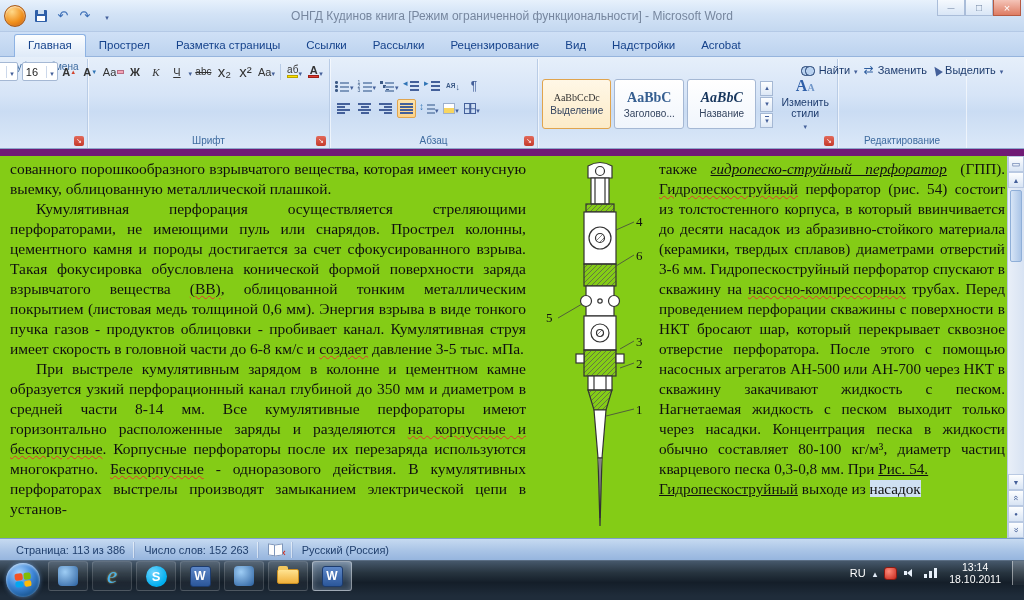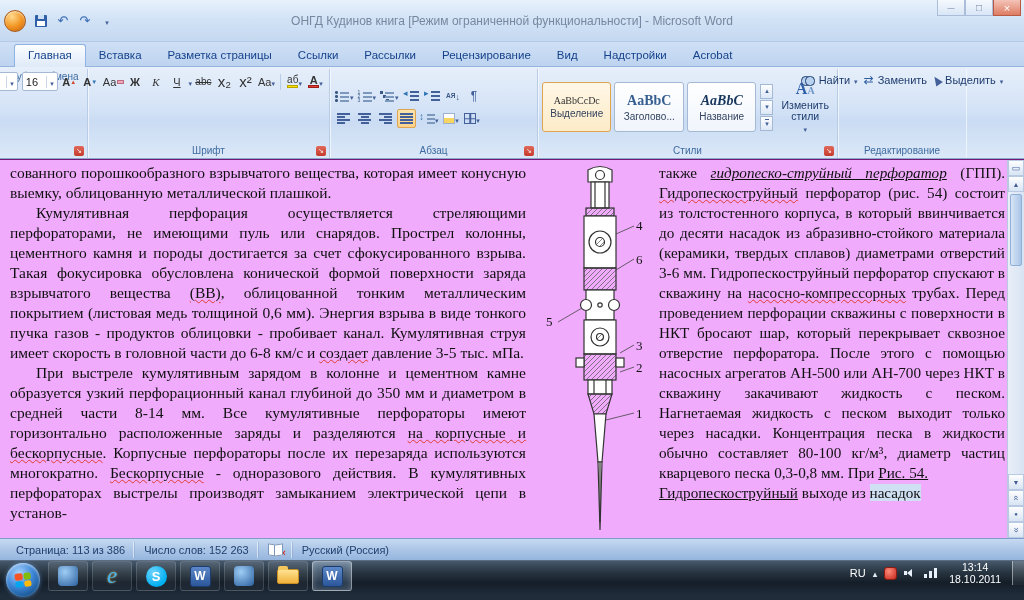--- a/index.html
+++ b/index.html
@@ -2,21 +2,21 @@
 <html><head>
 <meta charset="utf-8">
 <style>
   * {margin:0;padding:0;box-sizing:border-box}
   html,body {width:1024px;height:600px;overflow:hidden}
   body {font-family:"Liberation Sans",sans-serif;background:#fff;position:relative;font-size:11px}
   button {border:none;background:transparent;padding:0;font:inherit;cursor:default;color:inherit}
   .app {position:absolute;inset:0;display:flex;flex-direction:column}
 
   
-  .titlebar {height:42px;background:linear-gradient(#e7f1fc,#d3e3f6 45%,#c4d8f0);display:flex;align-items:center;position:relative;border-bottom:1px solid #b4c9e6}
+  .titlebar {height:32px;background:linear-gradient(#e7f1fc,#d3e3f6 45%,#c4d8f0);display:flex;align-items:center;position:relative;border-bottom:1px solid #b4c9e6}
   .orb {width:22px;height:22px;border-radius:50%;margin:2px 5px 2px 4px;background:radial-gradient(circle at 35% 28%,#ffd98a,#f1921f 55%,#c2590f);border:1px solid #a85a1a;box-shadow:inset 0 1px 2px rgba(255,255,255,.7)}
   .qat {display:flex;align-items:center;gap:2px}
   .qbtn {width:20px;height:19px;display:flex;align-items:center;justify-content:center;border-radius:2px;color:#3a6db6;font-size:12px}
   .i-save {width:12px;height:12px;background:#2f5fa8;border-radius:1px;position:relative;display:inline-block}
   .i-save::before {content:"";position:absolute;left:3px;top:0;width:6px;height:4px;background:#cfe0f2}
   .i-save::after {content:"";position:absolute;left:2px;bottom:1px;width:8px;height:5px;background:#fff}
   .i-undo::before {content:"↶";font-size:13px;color:#3a6db6}
   .i-redo::before {content:"↷";font-size:13px;color:#3a6db6}
   .arr::before {content:"▾";font-size:7px;color:#44609a}
   .title {position:absolute;left:0;right:0;text-align:center;font-size:12px;color:#77879f;pointer-events:none}
@@ -124,21 +124,21 @@
 
   
   .ebtn {display:flex;align-items:center;gap:4px;font-size:11px;color:#1e3c6e;height:20px;padding:0 3px;border-radius:2px}
   .i-find {width:14px;height:9px;position:relative;display:inline-block}
   .i-find::before,.i-find::after {content:"";position:absolute;top:0;width:8px;height:8px;border:1.5px solid #1d3c6e;border-radius:45%;background:#b9d2f0}
   .i-find::before {left:0} .i-find::after {right:0}
   .i-replace::before {content:"⇄";color:#2d5d9f;font-size:12px}
   .i-select {width:0;height:0;border-left:4px solid transparent;border-right:4px solid transparent;border-bottom:9px solid #44609a;transform:rotate(-35deg);display:inline-block}
 
   
-  .docarea {flex:1;position:relative;background:#f0abfc;overflow:hidden;border-top:1px solid #701a75}
+  .docarea {flex:1;position:relative;background:#84cc16;overflow:hidden;border-top:7px solid #701a75}
   .para {font-family:"Liberation Serif",serif;font-size:15.5px;line-height:20px;text-align:justify;color:#101010}
   .para.ind {text-indent:26px}
   .colL {position:absolute;left:10px;top:3px;width:516px}
   .colR {position:absolute;left:659px;top:3px;width:346px}
   .colR .para {font-size:15.2px}
   .seg-itu {font-style:italic;text-decoration:underline}
   .seg-wavy {text-decoration:underline wavy #e03c31 1px}
   .seg-u {text-decoration:underline}
   .seg-hl {background:#cfe0f2}
   .figure {position:absolute;left:544px;top:2px;width:114px;height:390px}
@@ -231,21 +231,21 @@
     <div class="title">ОНГД Кудинов книга [Режим ограниченной функциональности] - Microsoft Word</div>
     <div class="winbtns">
       <button class="wbtn w-min"></button>
       <button class="wbtn w-max"></button>
       <button class="wbtn close w-close"></button>
     </div>
   </div>
 
   <div class="tabstrip">
       <div class="tab active">Главная</div>
-      <div class="tab">Вставка</div>
+      <div class="tab">Прострел</div>
       <div class="tab">Разметка страницы</div>
       <div class="tab">Ссылки</div>
       <div class="tab">Рассылки</div>
       <div class="tab">Рецензирование</div>
       <div class="tab">Вид</div>
       <div class="tab">Надстройки</div>
       <div class="tab">Acrobat</div>
     </div>
 
   <div class="ribbon">
@@ -392,21 +392,20 @@
           <button class="ssb up"></button>
           <button class="ssb dn"></button>
           <button class="ssb more"></button>
         </div>
         <div class="bigbtn" style="width:58px">
           <span class="i-cs">А</span>
           <span class="blabel2">Изменить стили</span>
           <span class="arr"></span>
         </div>
       </div>
-      <div class="glabel">Стили</div>
       <span class="launcher"></span>
     </div>
 
     <div class="group" style="width:128px;border-right:none">
       <div style="display:flex;flex-direction:row;justify-content:center;flex:1">
         <button class="ebtn">
           <span class="i-find"></span>
           <span>Найти</span>
           <span class="arr"></span>
         </button>

